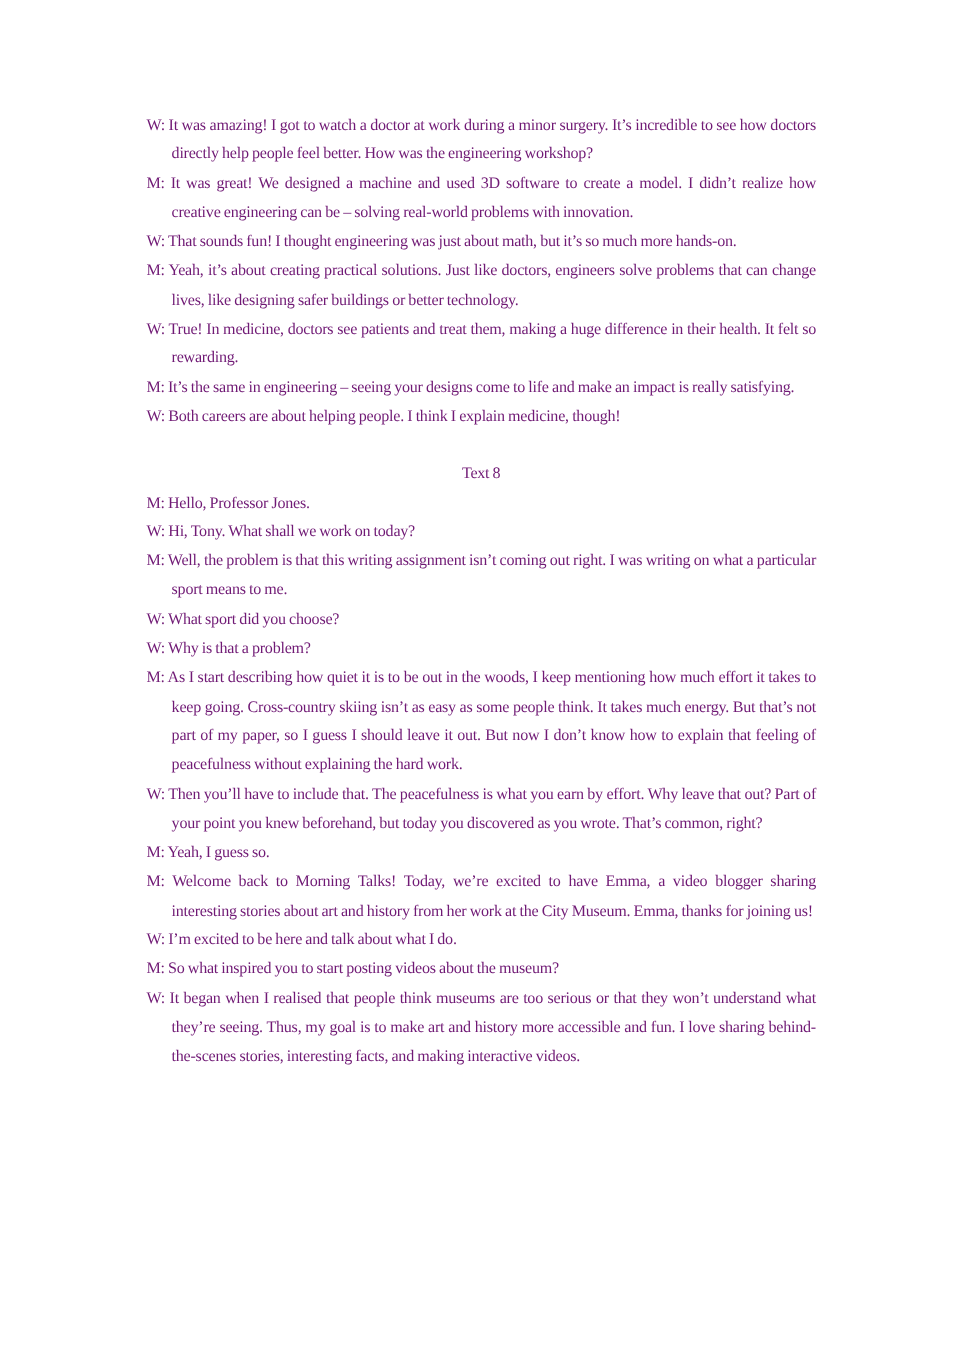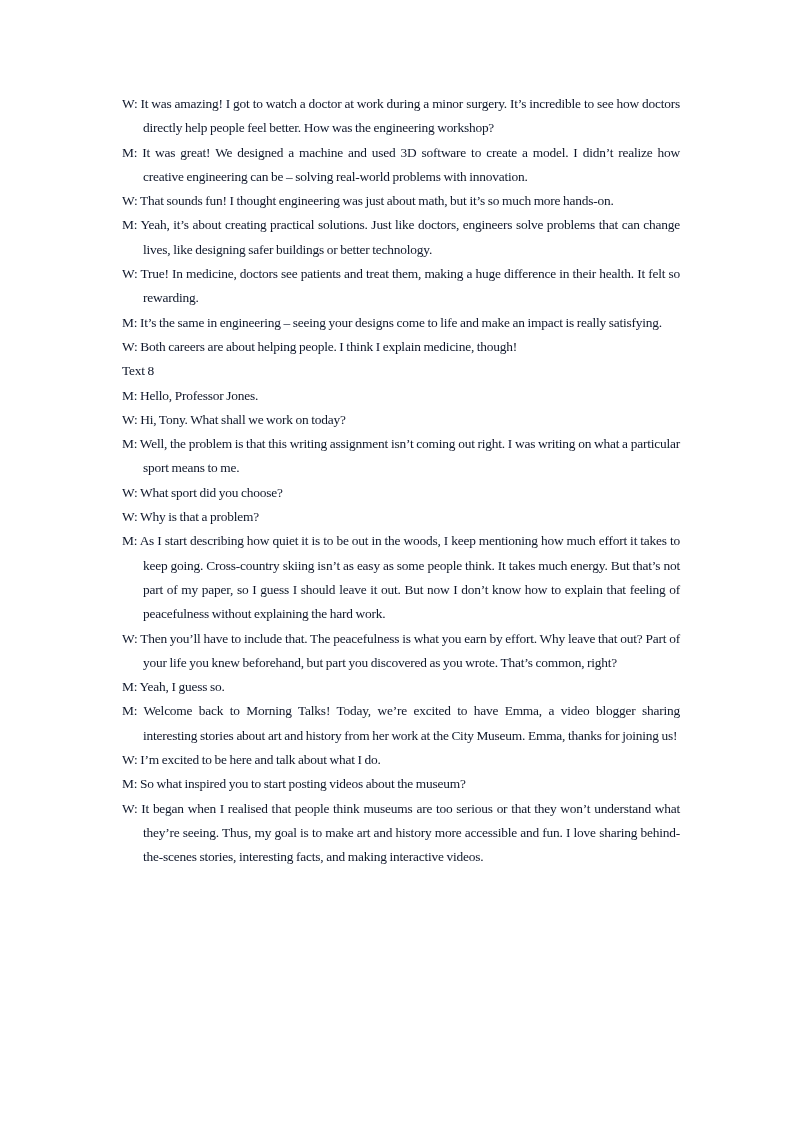--- a/index.html
+++ b/index.html
@@ -19,34 +19,35 @@
     background: #ffffff;
   }
   .content {
     position: absolute;
     left: 122px;
     top: 92px;
     width: 558px;
     font-family: "Liberation Serif", "DejaVu Serif", serif;
     font-size: 13.4px;
     line-height: 24.3px;
-    color: #0f172a;
+    color: #701a75;
     letter-spacing: -0.2px;
     word-spacing: -0.4px;
   }
   .para {
     margin: 0;
     text-align: justify;
     padding-left: 21px;
     text-indent: -21px;
   }
   .para.heading {
     padding-left: 0;
     text-indent: 0;
-    text-align: left;
+    text-align: center;
+    margin-top: 23px;
   }
   .italic {
   }
 </style>
 </head>
 <body>
 
 <div class="page">
   <div class="content">
       <p class="para"><span class="speaker">W: </span><span class="line-text"><span>It was amazing! I got to watch a doctor at work during a minor surgery. It’s incredible to see how doctors directly help people feel better. How was the engineering workshop?</span></span></p>
@@ -56,20 +57,20 @@
       <p class="para"><span class="speaker">W: </span><span class="line-text"><span>True! In medicine, doctors see patients and treat them, making a huge difference in their health. It felt so rewarding.</span></span></p>
       <p class="para"><span class="speaker">M: </span><span class="line-text"><span>It’s the same in engineering – seeing your designs come to life and make an impact is really satisfying.</span></span></p>
       <p class="para"><span class="speaker">W: </span><span class="line-text"><span>Both careers are about helping people. I think I explain medicine, though!</span></span></p>
       <p class="para heading">Text 8</p>
       <p class="para"><span class="speaker">M: </span><span class="line-text"><span>Hello, Professor Jones.</span></span></p>
       <p class="para"><span class="speaker">W: </span><span class="line-text"><span>Hi, Tony. What shall we work on today?</span></span></p>
       <p class="para"><span class="speaker">M: </span><span class="line-text"><span>Well, the problem is that this writing assignment isn’t coming out right. I was writing on what a particular sport means to me.</span></span></p>
       <p class="para"><span class="speaker">W: </span><span class="line-text"><span>What sport did you choose?</span></span></p>
       <p class="para"><span class="speaker">W: </span><span class="line-text"><span>Why is that a problem?</span></span></p>
       <p class="para"><span class="speaker">M: </span><span class="line-text"><span>As I start describing how quiet it is to be out in the woods, I keep mentioning how much effort it takes to keep going. Cross-country skiing isn’t as easy as some people think. It takes much energy. But that’s not part of my paper, so I guess I should leave it out. But now I don’t know how to explain that feeling of peacefulness without explaining the hard work.</span></span></p>
-      <p class="para"><span class="speaker">W: </span><span class="line-text"><span>Then you’ll have to include that. The peacefulness is what you earn by effort. Why leave that out? Part of your life you knew beforehand, but part you discovered as you wrote. That’s common, right?</span></span></p>
+      <p class="para"><span class="speaker">W: </span><span class="line-text"><span>Then you’ll have to include that. The peacefulness is what you earn by effort. Why leave that out? Part of your point you knew beforehand, but today you discovered as you wrote. That’s common, right?</span></span></p>
       <p class="para"><span class="speaker">M: </span><span class="line-text"><span>Yeah, I guess so.</span></span></p>
       <p class="para"><span class="speaker">M: </span><span class="line-text"><span>Welcome back to </span><span class="italic">Morning Talks</span><span>! Today, we’re excited to have Emma, a video blogger sharing interesting stories about art and history from her work at the City Museum. Emma, thanks for joining us!</span></span></p>
       <p class="para"><span class="speaker">W: </span><span class="line-text"><span>I’m excited to be here and talk about what I do.</span></span></p>
       <p class="para"><span class="speaker">M: </span><span class="line-text"><span>So what inspired you to start posting videos about the museum?</span></span></p>
       <p class="para"><span class="speaker">W: </span><span class="line-text"><span>It began when I realised that people think museums are too serious or that they won’t understand what they’re seeing. Thus, my goal is to make art and history more accessible and fun. I love sharing behind-the-scenes stories, interesting facts, and making interactive videos.</span></span></p>
     </div>
 </div>
 
 </body></html>

